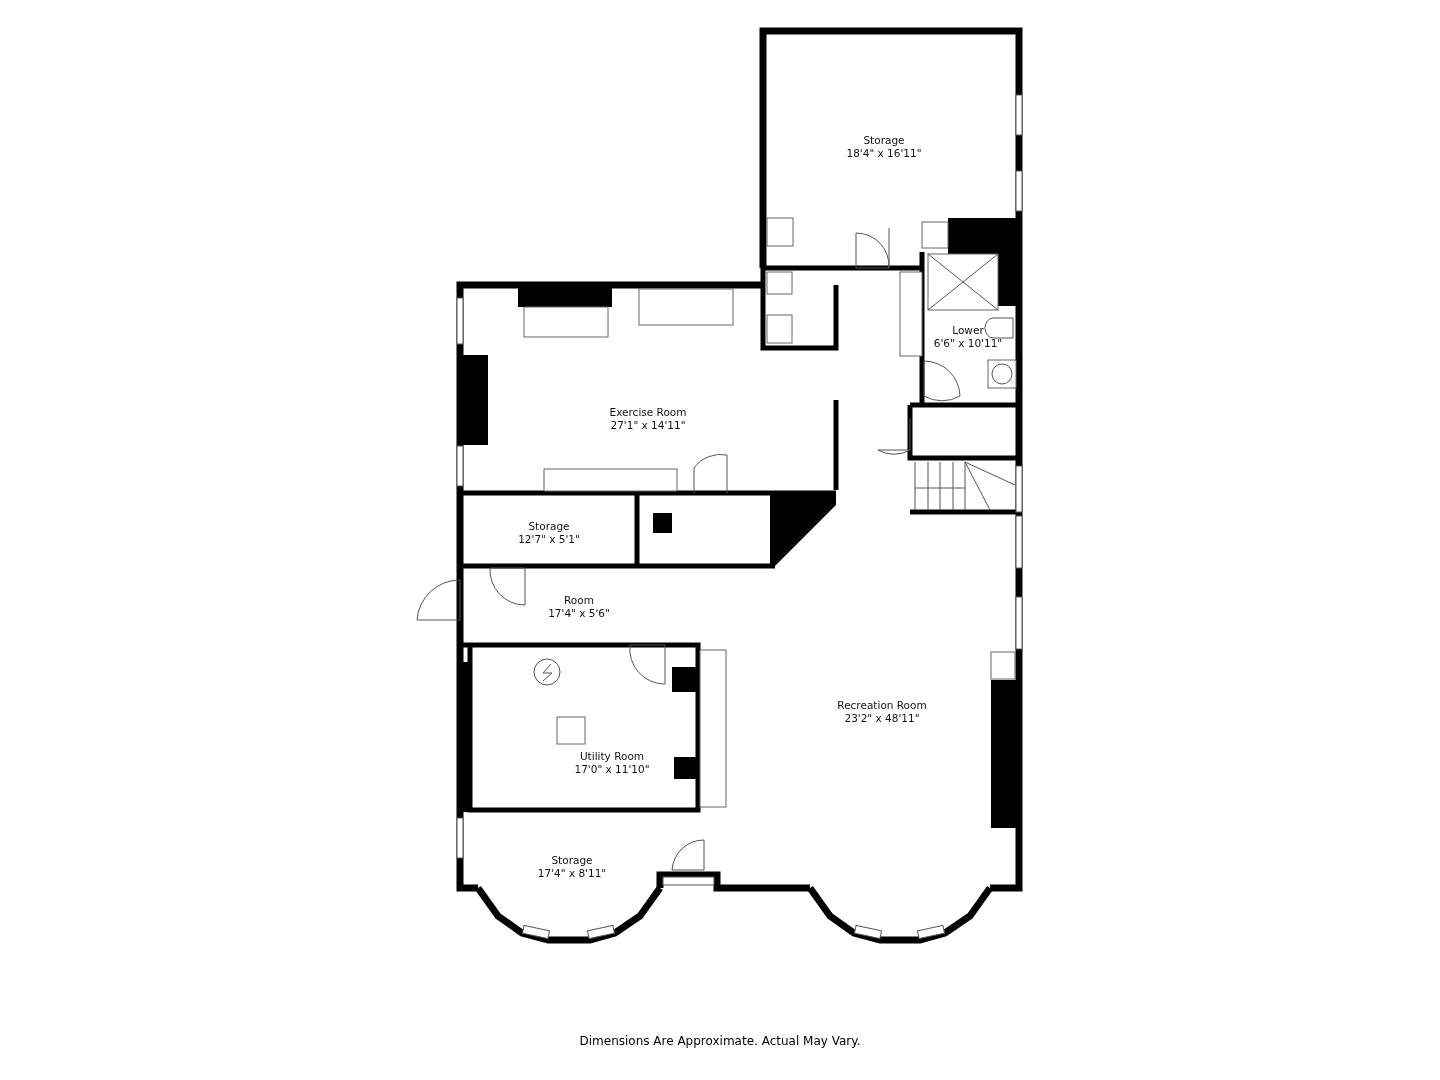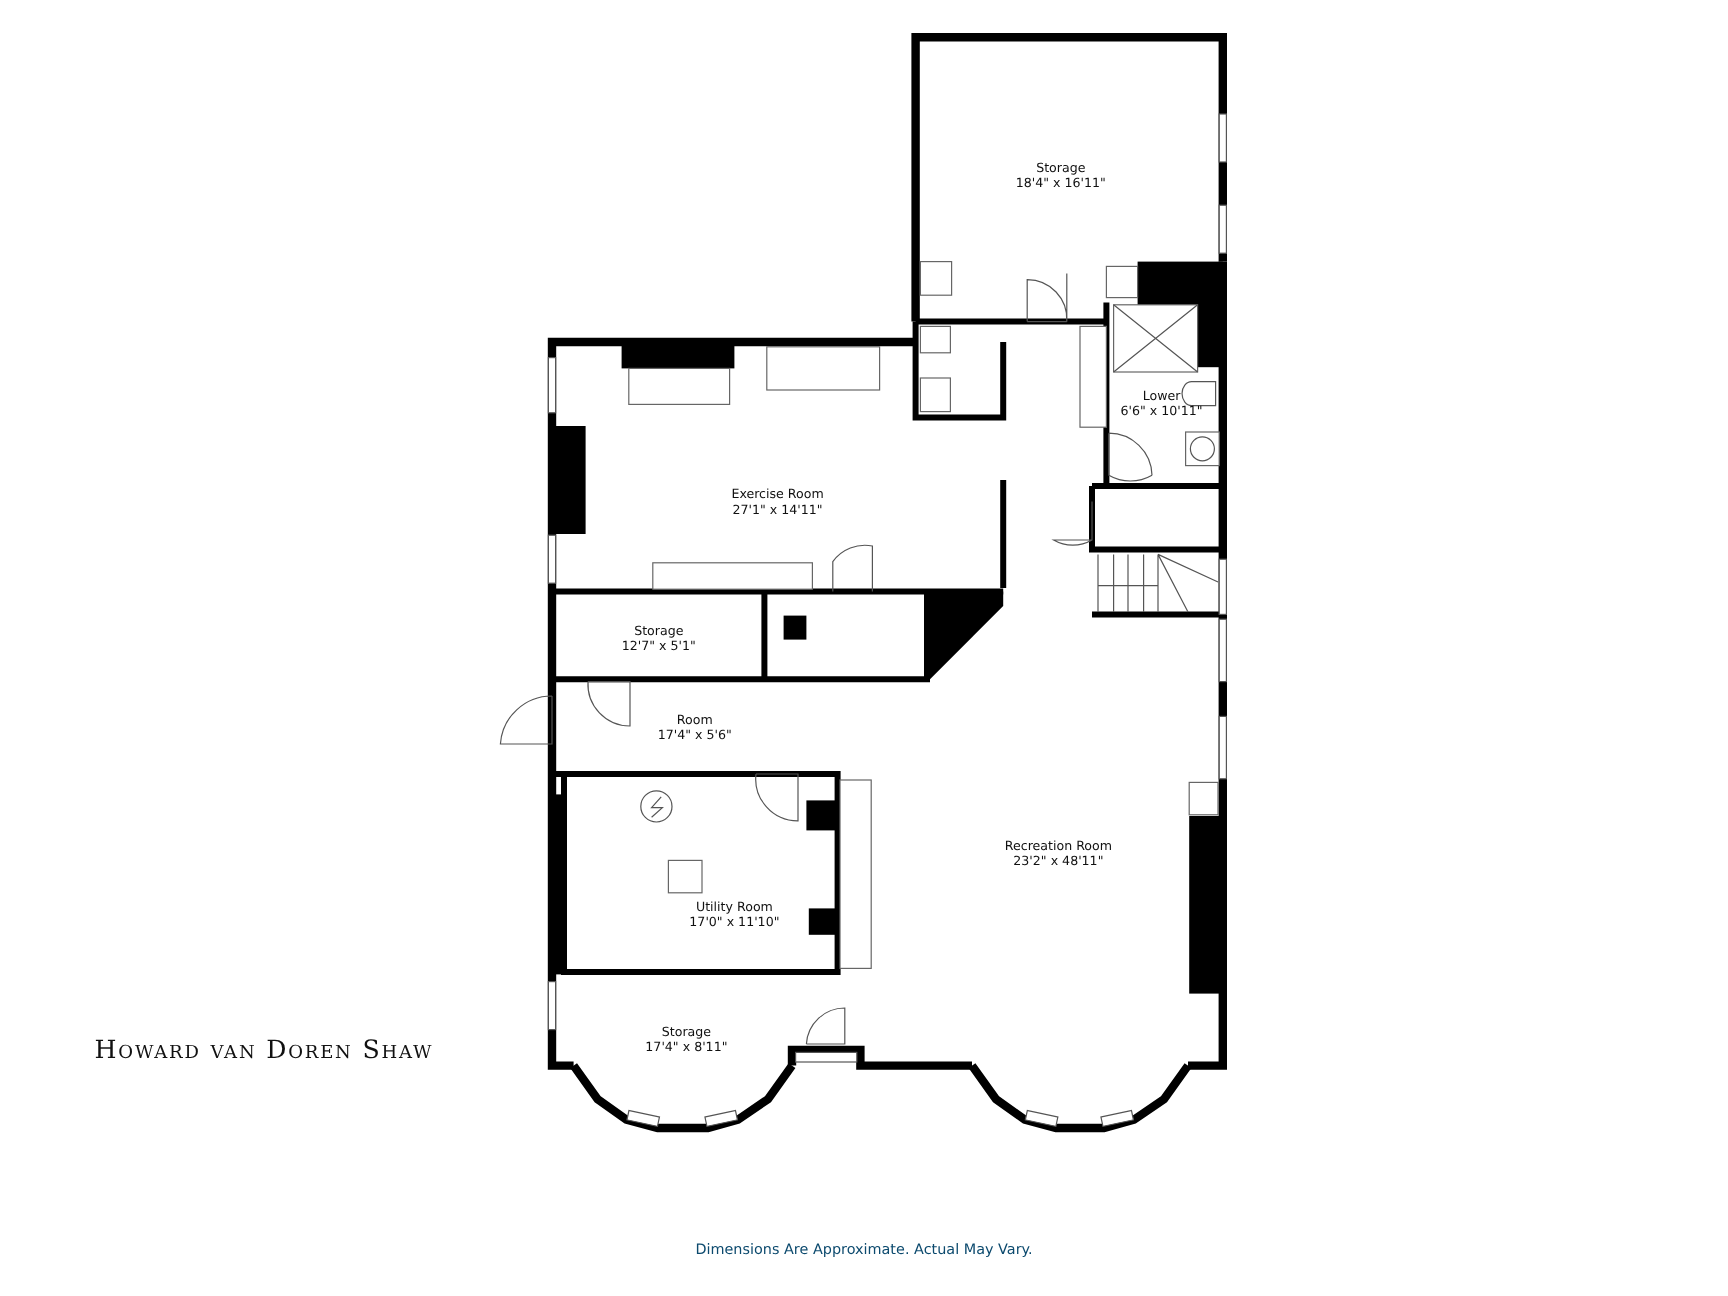--- a/index.html
+++ b/index.html
@@ -1,21 +1,21 @@
 <!DOCTYPE html>
 <html><head>
 <meta charset="utf-8">
 <style>
   html, body { margin:0; padding:0; background:#ffffff; }
   body { width:1440px; height:1080px; position:relative; overflow:hidden; font-family:"DejaVu Sans", sans-serif; }
   #plan { position:absolute; left:0; top:0; width:1440px; height:1080px; }
   .room-label { position:absolute; text-align:center; font-size:10.5px; line-height:13px; color:#111; transform:translateX(-50%); white-space:nowrap; }
   .title-block { position:absolute; left:40px; top:862px; width:360px; text-align:center; font-family:"DejaVu Serif", serif; font-variant:small-caps; font-size:21px; letter-spacing:1.5px; line-height:27px; color:#111; }
   .title-block div { font-weight:normal; }
-  .disclaimer { position:absolute; left:540px; top:1034px; width:360px; text-align:center; font-size:12px; color:#0c4a6e; }
+  .disclaimer { position:absolute; left:540px; top:1034px; width:360px; text-align:center; font-size:12px; color:#000000; }
 </style>
 </head>
 <body>
 
 <svg id="plan" viewBox="0 0 1440 1080" xmlns="http://www.w3.org/2000/svg">
   <g fill="none" stroke="#000" stroke-width="7" stroke-linejoin="miter">
 
     <path d="M763 268 L763 31 L1019 31 L1019 218"></path>
 
     <path d="M763 285 L460 285 L460 888 L478 888"></path>
@@ -138,16 +138,15 @@
 <div class="room-label" style="left:882px; top:699px;">
   <div>Recreation Room</div>
   <div>23'2" x 48'11"</div>
 </div>
 <div class="room-label" style="left:572px; top:854px;">
   <div>Storage</div>
   <div>17'4" x 8'11"</div>
 </div>
 
 <div class="title-block">
-  <div>Howard van Doren Shaw</div>
 </div>
 
 <div class="disclaimer">Dimensions Are Approximate. Actual May Vary.</div>
 
 </body></html>

